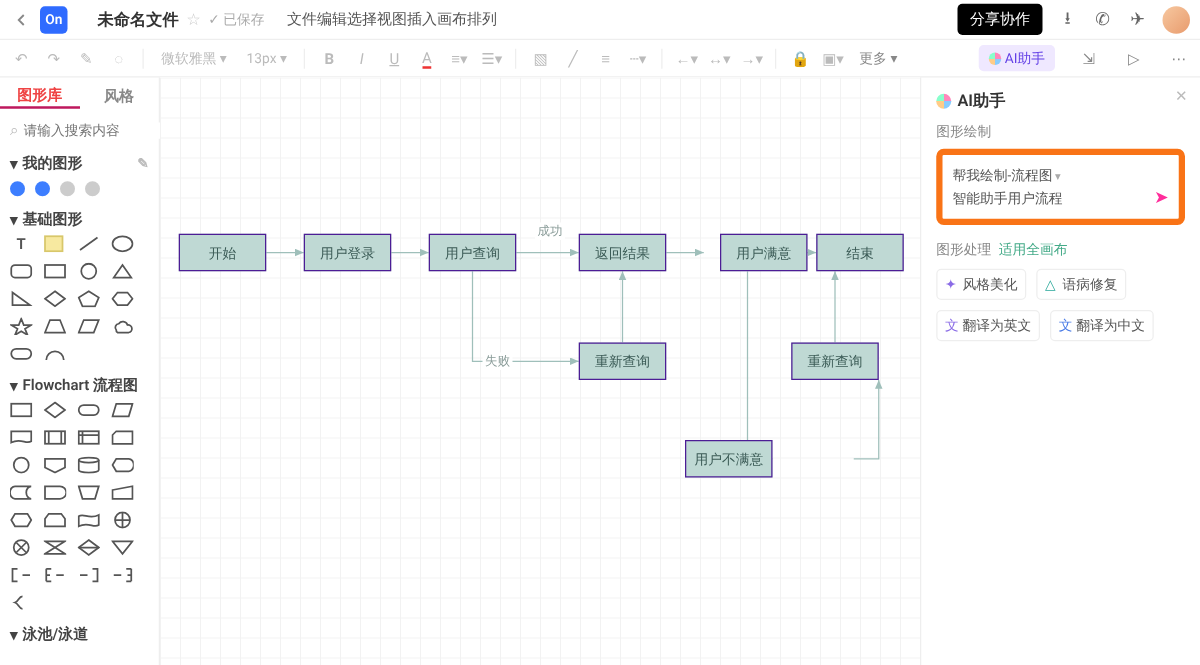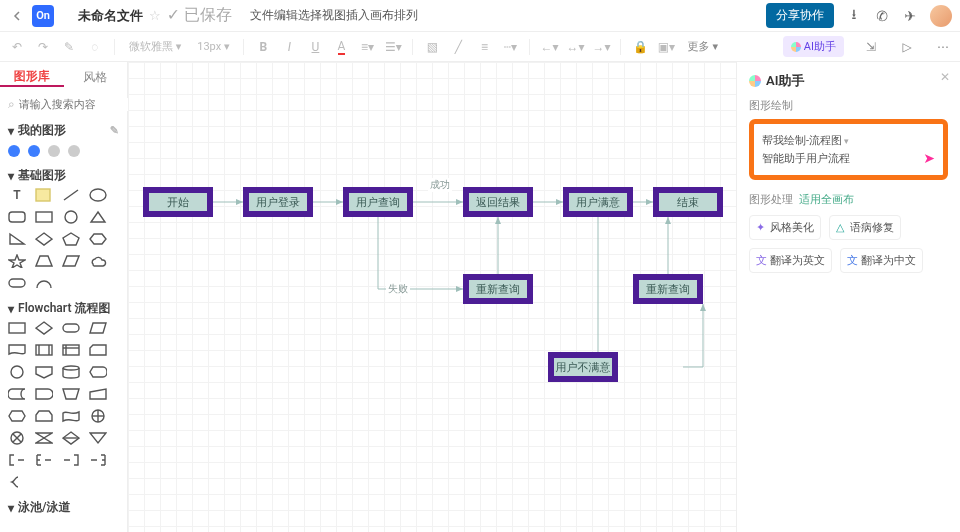--- a/index.html
+++ b/index.html
@@ -3,58 +3,58 @@
 <meta charset="utf-8">
 <style>
   *{box-sizing:border-box;margin:0;padding:0;font-family:-apple-system,BlinkMacSystemFont,"Segoe UI",Roboto,"PingFang SC","Microsoft YaHei",sans-serif;}
   body{width:960px;height:532px;overflow:hidden;background:#fff;color:#333;font-size:12px;}
   
   .topbar{height:32px;display:flex;align-items:center;padding:0 8px;border-bottom:1px solid #eee;}
   .back-btn{width:18px;height:18px;display:flex;align-items:center;justify-content:center;color:#888;cursor:pointer;margin-right:6px;}
   .app-logo{width:22px;height:22px;background:#2f6bff;border-radius:4px;color:#fff;font-size:11px;font-weight:600;display:flex;align-items:center;justify-content:center;margin-right:24px;}
   .doc-title{font-size:13px;font-weight:600;margin-right:6px;}
   .star{color:#ccc;margin-right:6px;font-size:13px;}
-  .saved{color:#aaa;font-size:16px;}
+  .saved{color:#aaa;font-size:11px;}
   .menu{display:flex;gap:0;margin-left:18px;color:#555;}
   .menu span{cursor:pointer;}
   .top-right{margin-left:auto;display:flex;align-items:center;gap:12px;}
-  .share-btn{background:#0369a1;color:#fff;padding:4px 10px;border-radius:4px;font-size:12px;cursor:pointer;}
+  .share-btn{background:#000000;color:#fff;padding:4px 10px;border-radius:4px;font-size:12px;cursor:pointer;}
   .tr-icon{width:16px;height:16px;color:#666;display:flex;align-items:center;justify-content:center;font-size:14px;}
   .avatar{width:22px;height:22px;border-radius:50%;background:linear-gradient(135deg,#f7c8a0,#e89b6d);}
   
   .toolbar{height:30px;display:flex;align-items:center;padding:0 8px;gap:8px;border-bottom:1px solid #eee;color:#bbb;}
   .tool{width:18px;height:18px;display:flex;align-items:center;justify-content:center;cursor:pointer;}
   .tool-sep{width:1px;height:16px;background:#eee;margin:0 2px;}
   .tool-text{font-size:11px;color:#bbb;margin:0 4px;}
   .more{margin-left:4px;color:#888;font-size:11px;display:flex;align-items:center;gap:3px;}
   .ai-pill{margin-left:auto;background:#efe8ff;color:#6340e6;padding:3px 8px;border-radius:4px;font-size:11px;display:flex;align-items:center;gap:3px;cursor:pointer;}
   .ai-pill::before{content:"";width:10px;height:10px;background:conic-gradient(#f8b 0 90deg,#8cf 90deg 180deg,#fc8 180deg 270deg,#8fc 270deg 360deg);border-radius:50%;}
   .rt-tool{margin-left:10px;color:#888;}
   
   .main{display:flex;height:calc(532px - 62px);}
   
   .sidebar{width:128px;border-right:1px solid #eee;display:flex;flex-direction:column;}
   .lib-tabs{display:flex;height:30px;align-items:center;}
-  .lib-tab{flex:1;text-align:center;font-size:12px;color:#888;cursor:pointer;}
+  .lib-tab{flex:1;text-align:center;font-size:12px;color:#888;cursor:pointer;font-weight:bold;}
   .lib-tab.active{color:#ef4444;font-weight:600;border-bottom:2px solid #be185d;}
   .search-row{display:flex;align-items:center;padding:5px 8px;gap:4px;}
   .search-row input{flex:1;border:none;outline:none;font-size:11px;color:#888;}
   .search-ico{color:#bbb;font-size:12px;}
   .cat{padding:0 8px;}
   .cat-head{display:flex;align-items:center;font-size:12px;color:#444;margin:6px 0 4px;gap:4px;font-weight:600;}
   .cat-head .pen{margin-left:auto;color:#bbb;font-size:11px;}
   .swatch-row{display:flex;gap:8px;margin:6px 0 10px;}
   .sw{width:12px;height:12px;border-radius:50%;}
   .shape-grid{display:flex;flex-wrap:wrap;gap:8px 9px;margin-bottom:10px;}
   .shp{width:18px;height:14px;display:flex;align-items:center;justify-content:center;color:#555;cursor:pointer;}
   .shp svg{width:18px;height:14px;stroke:#555;fill:none;stroke-width:1.4;}
   
   .canvas-wrap{flex:1;position:relative;overflow:hidden;background:#fff;}
   .grid-bg{position:absolute;inset:0;background-image:linear-gradient(#f2f2f2 1px,transparent 1px),linear-gradient(90deg,#f2f2f2 1px,transparent 1px);background-size:16px 16px;}
-  .node{position:absolute;width:70px;height:30px;background:#bfd9d4;border:6px solid #4c1d95;display:flex;align-items:center;justify-content:center;font-size:11px;color:#3a5a55;}
+  .node{position:absolute;width:70px;height:30px;background:#bfd9d4;border:1px solid #4c1d95;display:flex;align-items:center;justify-content:center;font-size:11px;color:#3a5a55;}
   .edge-label{position:absolute;font-size:10px;color:#8a9c99;background:#fff;padding:0 2px;}
   svg.edges{position:absolute;inset:0;width:100%;height:100%;}
   svg.edges line,svg.edges polyline{stroke:#9fbfba;stroke-width:1;fill:none;marker-end:url(#arrow);}
   
   .ai-panel{width:224px;border-left:1px solid #eee;padding:10px 12px;font-size:12px;position:relative;}
   .ai-title{display:flex;align-items:center;gap:5px;font-weight:600;font-size:13px;margin-bottom:8px;}
   .ai-title::before{content:"";width:12px;height:12px;background:conic-gradient(#f8b 0 90deg,#8cf 90deg 180deg,#fc8 180deg 270deg,#8fc 270deg 360deg);border-radius:50%;}
   .ai-close{position:absolute;top:8px;right:10px;color:#bbb;cursor:pointer;}
   .ai-section{margin-top:6px;}
   .ai-sec-title{color:#888;font-size:11px;margin-bottom:6px;}
@@ -435,21 +435,21 @@
       <polyline points="250,155 250,227 335,227"></polyline>
       <polyline points="370,212 370,155"></polyline>
       <polyline points="470,155 470,305 490,305"></polyline>
       <polyline points="555,305 575,305 575,242"></polyline>
       <polyline points="540,212 540,155"></polyline>
     </svg>
     <div class="node" style="left:15px;top:125px">开始</div>
     <div class="node" style="left:115px;top:125px">用户登录</div>
     <div class="node" style="left:215px;top:125px">用户查询</div>
     <div class="node" style="left:335px;top:125px">返回结果</div>
-    <div class="node" style="left:435px;top:125px">用户满意</div>
+    <div class="node" style="left:448px;top:125px">用户满意</div>
     <div class="node" style="left:525px;top:125px">结束</div>
     <div class="node" style="left:335px;top:212px">重新查询</div>
     <div class="node" style="left:505px;top:212px">重新查询</div>
     <div class="node" style="left:420px;top:290px">用户不满意</div>
     <div class="edge-label" style="left:300px;top:116px">成功</div>
     <div class="edge-label" style="left:258px;top:220px">失败</div>
   </div>
 
   <div class="ai-panel">
     <div class="ai-close">✕</div>

